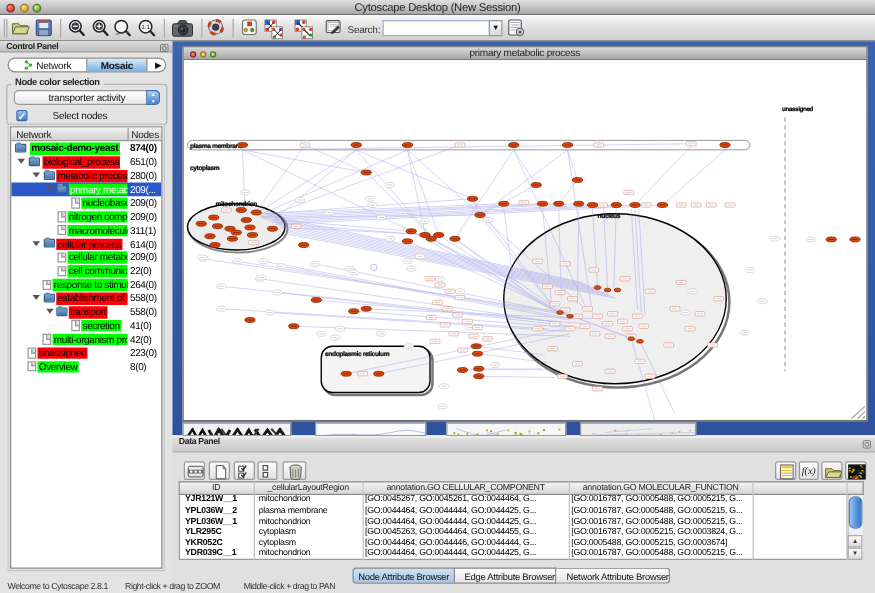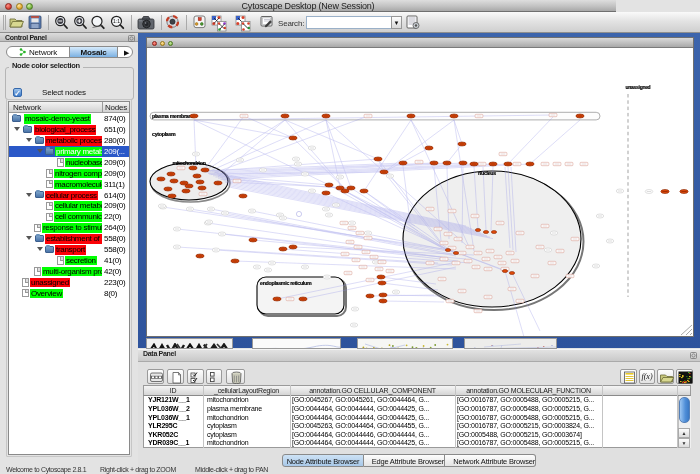--- a/index.html
+++ b/index.html
@@ -1,16 +1,16 @@
 <!DOCTYPE html>
 <html><head><meta charset="utf-8"><style>
 *{margin:0;padding:0;box-sizing:border-box}
 html,body{width:700px;height:474px;overflow:hidden;font-family:"Liberation Sans",sans-serif;background:#e3e3e3;position:relative}
 .abs{position:absolute}
-.titlebar{left:0;top:0;width:616px;height:12px;background:linear-gradient(#dedede,#c3c3c3 55%,#a8a8a8);border-bottom:1px solid #6f6f6f}
+.titlebar{left:0;top:0;width:700px;height:12px;background:linear-gradient(#dedede,#c3c3c3 55%,#a8a8a8);border-bottom:1px solid #6f6f6f}
 .titlebar .t{width:100%;text-align:center;font-size:9px;letter-spacing:-.2px;color:#1d1d1d;line-height:12px}
 .light{width:7px;height:7px;border-radius:50%;top:2.5px}
 .toolbar{left:0;top:12px;width:700px;height:21px;background:linear-gradient(#fafafa,#e3e3e3 45%,#cfcfcf);border-bottom:1px solid #8f8f8f}
 .sep{width:1px;background:#aaa;top:15px;height:15px}
 .ticon{top:15px}
 .searchlbl{font-size:8px;color:#333;top:19px;letter-spacing:-.2px}
 .sfield{left:306px;top:16px;width:85px;height:13px;background:#fff;border:1px solid #9ab0c8;border-right:none}
 .sbtn{left:391px;top:16px;width:11px;height:13px;background:linear-gradient(#fdfdfd,#d8d8d8);border:1px solid #979797;font-size:6px;color:#111;text-align:center;line-height:12px}
 
 .cpanel{left:0;top:33px;width:138px;height:441px;background:#e3e3e3}
@@ -159,30 +159,31 @@
           <circle cx="2" cy="1.5" r="1.3" fill="#2ab52a"></circle>
           <circle cx="5.5" cy="4" r="1.3" fill="#2ab52a"></circle>
           <circle cx="2" cy="6.5" r="1.3" fill="#2ab52a"></circle>
           <path d="M2 1.5 5.5 4 2 6.5" stroke="#2ab52a" stroke-width=".7" fill="none"></path>
         </svg> Network</div>
  <div class="abs tabseg" style="left:62px;width:49px;background:linear-gradient(#d5eafb,#7cb1e2);border-left:1px solid #8b8b8b;border-right:1px solid #8b8b8b;font-weight:bold">Mosaic</div>
  <div class="abs tabseg" style="left:112px;width:15px;font-size:7px">▶</div>
 </div>
 <div class="abs grouplbl">Node color selection</div>
 <div class="abs groupbox"></div>
+<div class="abs dropdown">transporter activity<div class="abs stepper">▲<br>▼</div></div>
 <div class="abs cbox">✓</div>
     <div class="abs cboxlbl">Select nodes</div>
 <div class="abs" style="left:6px;top:66px;width:126px;height:358px;border:1px solid #c6c6c6;border-radius:1px"></div>
 <div class="abs tree">
  <div class="abs thead">
         <span style="position:absolute;left:4px;top:1px">Network</span>
         <span style="position:absolute;left:96px;top:1px">Nodes</span>
         <span style="position:absolute;left:93px;top:0;width:1px;height:11px;background:#9a9a9a"></span>
       </div>
-<div class="abs trow" style="top:11.5px;">
+<div class="abs trow" style="top:11.5px;font-weight:bold;">
         <span class="fold" style="left:3px"></span>
         <span class="tlab green" style="left:15px;max-width:78px">mosaic-demo-yeast</span>
         <span class="tval">874(0)</span>
       </div>
 <div class="abs trow" style="top:22.4px;">
         <span class="arr" style="left:5px"></span>
         <span class="fold" style="left:14px"></span>
         <span class="tlab red" style="left:25px;max-width:68px">biological_process</span>
         <span class="tval">651(0)</span>
       </div>
@@ -265,20 +266,21 @@
         <span class="file" style="left:13px"></span>
         <span class="tlab green" style="left:21px;max-width:72px">Overview</span>
         <span class="tval">8(0)</span>
       </div>
 </div>
 </div>
 
 <div class="abs" style="left:138px;top:33px;width:562px;height:315px;background:linear-gradient(#3c64ac,#2e539c)"></div>
 <div class="abs" style="left:146px;top:37px;width:547.5px;height:300px;border:1px solid #6f6f6f;background:#fff;overflow:hidden">
 <div class="abs" style="left:0;top:0;width:545.5px;height:10px;background:linear-gradient(#d9d9d9,#bcbcbc 60%,#a8a8a8);border-bottom:1px solid #7a7a7a"></div>
+<div class="abs" style="left:0;top:0;width:545.5px;text-align:center;font-size:8px;letter-spacing:-.2px;color:#1d1d1d;line-height:10px">primary metabolic process</div>
 <div class="abs" style="left:4.5px;top:2.5px;width:5.2px;height:5.2px;border-radius:50%;background:radial-gradient(circle at 35% 30%,#ff9288,#cf4337);border:.5px solid #8d251c"></div>
 <div class="abs" style="left:12.5px;top:2.5px;width:5.2px;height:5.2px;border-radius:50%;background:radial-gradient(circle at 35% 30%,#ffe9a8,#dfa72f);border:.5px solid #9a7a1a"></div>
 <div class="abs" style="left:20.5px;top:2.5px;width:5.2px;height:5.2px;border-radius:50%;background:radial-gradient(circle at 35% 30%,#d2f0a8,#74ad42);border:.5px solid #4d7a22"></div>
 <svg class="abs" style="left:0;top:10px" width="546" height="290" viewBox="147 47 546 290">
 <defs>
 <symbol id="nd" overflow="visible">
           <ellipse rx="4.1" ry="1.95" fill="#e04a0a" stroke="#8a2500" stroke-width=".7"></ellipse>
           <line x1="-2.6" y1="0" x2="2.6" y2="0" stroke="#9c2a00" stroke-width=".9"></line>
         </symbol>
 <symbol id="nds" overflow="visible">

